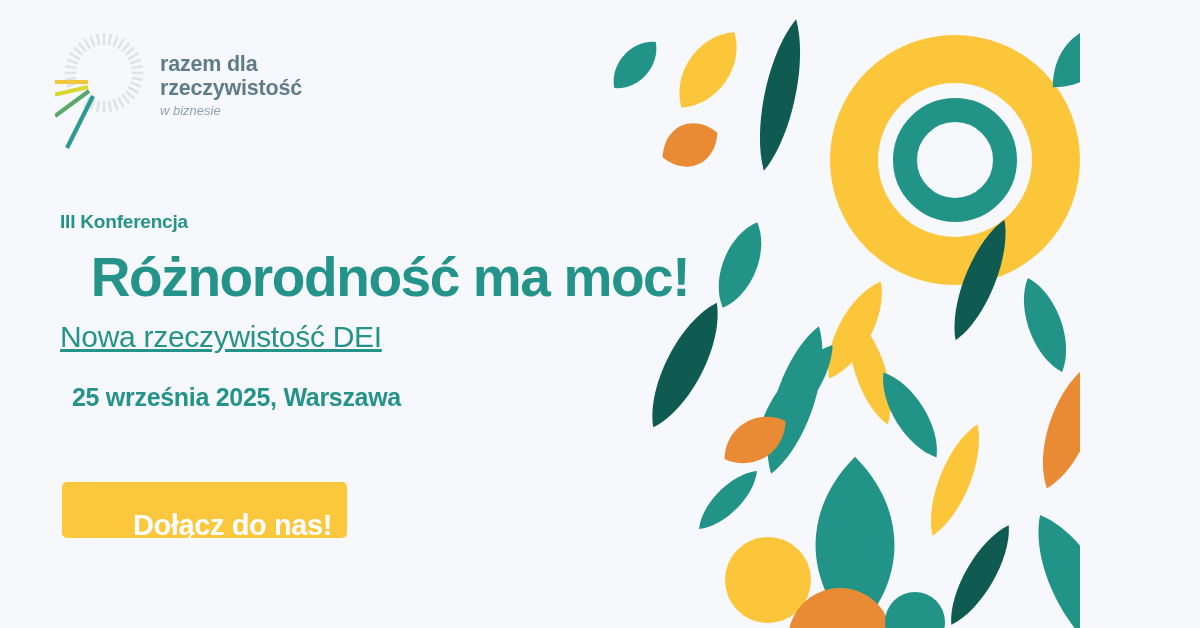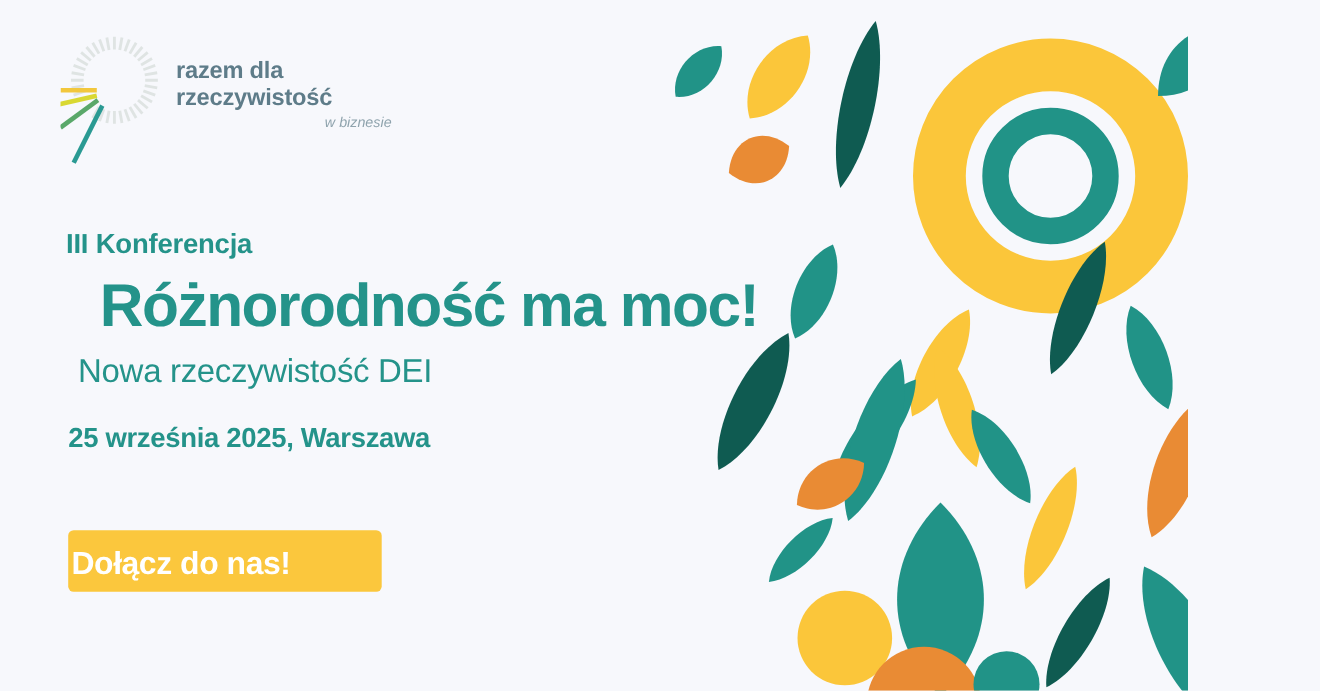--- a/index.html
+++ b/index.html
@@ -19,51 +19,51 @@
   .logo{position:absolute;left:55px;top:30px;width:300px;height:130px;}
   .logo-mark{position:absolute;left:0;top:0;width:110px;height:125px;}
   .logo-mark svg{display:block;width:110px;height:125px;}
   .logo-text{position:absolute;left:105px;top:22px;width:200px;}
   .logo-line{
     font-size:21.5px;font-weight:bold;line-height:24px;
     color:#5e7c89;letter-spacing:-0.2px;white-space:nowrap;
   }
   .logo-sub{
     font-size:13px;font-style:italic;color:#8fa3ad;
-    text-align:right;line-height:16px;margin-top:3px;
+    text-align:left;line-height:16px;margin-top:3px;
     padding-right:4px;white-space:nowrap;
   }
 
   
   .copy{position:absolute;left:60px;top:205px;width:660px;}
   .eyebrow{
-    font-size:25px;font-weight:bold;color:#24938a;
+    font-size:19px;font-weight:bold;color:#24938a;
     line-height:34px;margin:0 0 6px 0;letter-spacing:-0.2px;
   }
   .headline{
     font-size:55px;font-weight:bold;color:#24938a;
     line-height:64px;margin:0 0 10px 0;letter-spacing:-1.4px;text-align:center;
   }
   .subline{
     font-size:30px;font-weight:normal;color:#24938a;
-    line-height:36px;margin:11px;letter-spacing:-0.3px;
+    line-height:36px;margin:0;letter-spacing:-0.3px;text-decoration:underline;
   }
   .datetext{
     font-size:25px;font-weight:bold;color:#24938a;
-    line-height:32px;margin:26px 0 0 2px;letter-spacing:-0.3px;
+    line-height:32px;margin:26px 0 0 12px;letter-spacing:-0.3px;
   }
 
   
   .cta{
     position:absolute;left:62px;top:482px;
     width:285px;height:56px;
     background:#fbc73d;border:none;border-radius:5px;
     color:#ffffff;font-family:"Liberation Sans",sans-serif;
     font-size:29px;font-weight:bold;letter-spacing:-0.4px;
-    cursor:pointer;padding:3px;line-height:56px;text-align:left;
+    cursor:pointer;padding:15px;line-height:56px;text-align:right;
   }
 </style>
 </head>
 <body>
 
 <div class="banner">
 
   <div class="art">
     <svg viewBox="0 0 500 628" xmlns="http://www.w3.org/2000/svg">
       <defs>

